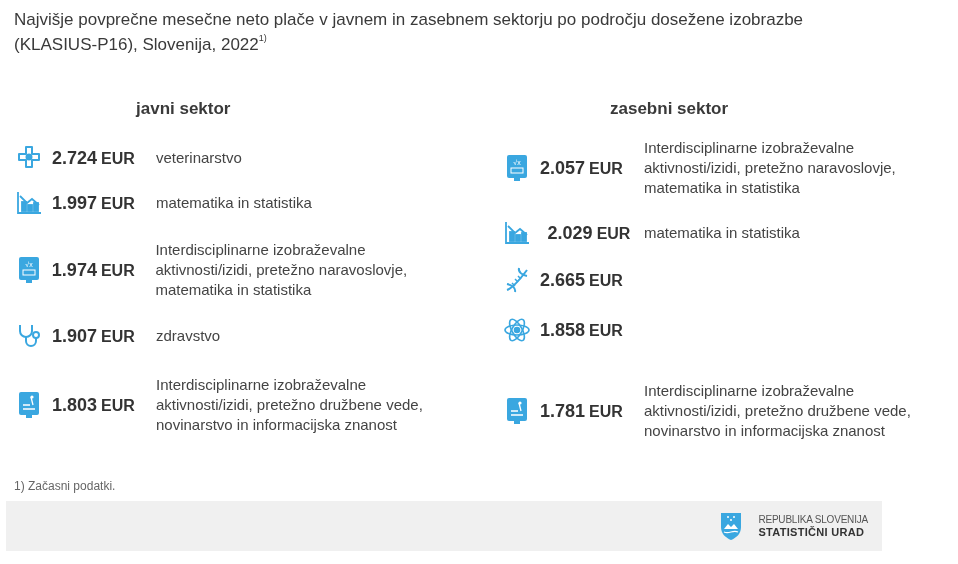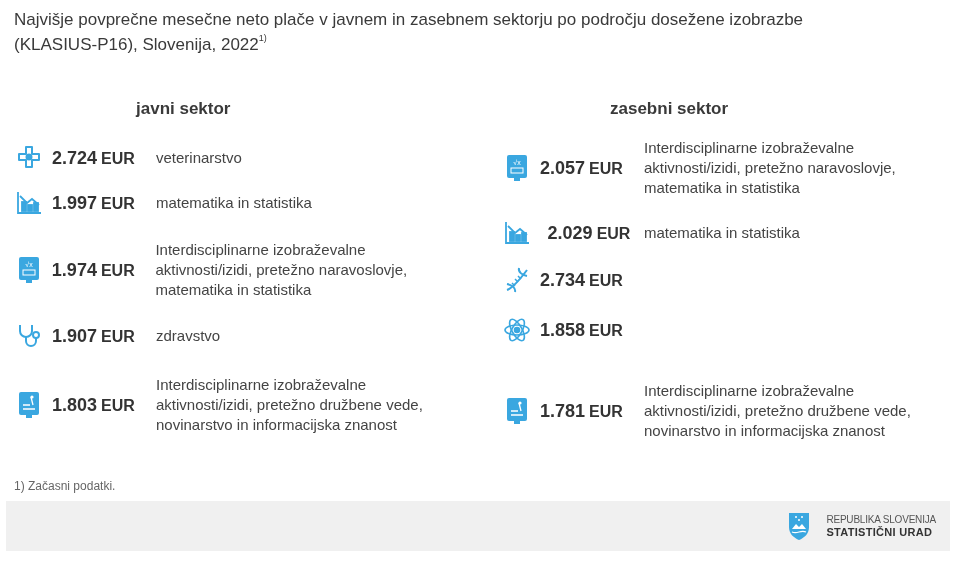--- a/index.html
+++ b/index.html
@@ -9,21 +9,21 @@
            font-size:17px; font-weight:normal; line-height:21px; color:#3a3a3a; }
   .title sup { font-size:9px; position:relative; top:-2px; }
   .col-head { position:absolute; font-size:17px; font-weight:bold; color:#3a3a3a; }
   .row { position:absolute; display:flex; align-items:center; }
   .icon { width:30px; height:30px; display:flex; align-items:center; justify-content:center; }
   .icon svg { display:block; }
   .amt { font-size:18px; font-weight:bold; color:#333; margin-left:8px; white-space:nowrap; width:98px; }
   .amt .cur { font-size:16px; font-weight:bold; margin-left:4px; }
   .desc { font-size:15px; color:#444; line-height:20px; margin-left:6px; }
   .foot { position:absolute; left:14px; top:455px; font-size:12px; color:#666;margin-top:24px; }
-  .band { position:absolute; left:6px; top:501px; width:944px; height:50px; background:#f0f0f0; }
+  .band { position:absolute; left:6px; top:501px; width:876px; height:50px; background:#f0f0f0; }
   .logo { position:absolute; right:14px; top:10px; display:flex; align-items:center; }
   .logo .lt { margin-left:16px; line-height:13px; }
   .logo .l1 { font-size:10px; color:#555; letter-spacing:-0.2px; }
   .logo .l2 { font-size:11px; font-weight:bold; color:#333; letter-spacing:0.3px; }
 </style>
 </head>
 <body>
 
 <div class="title">
   <span>Najvišje povprečne mesečne neto plače v javnem in zasebnem sektorju po področju dosežene izobrazbe</span><br>
@@ -125,21 +125,21 @@
 
 <div class="row" style="left:502px; top:265px;">
   <span class="icon">
     <svg width="28" height="28" viewBox="0 0 28 28" fill="none" stroke="#3aa7e0" stroke-width="2">
       <path d="M4 24c6-2 14-12 20-20"></path>
       <path d="M4 18c5 1 9 4 8 8"></path>
       <path d="M16 2c-1 4 3 7 8 8"></path>
       <path d="M9 17l3 3M12 13l3 3M15 10l3 3" stroke-width="1.5"></path>
     </svg>
   </span>
-  <span class="amt"><span>2.734</span><span class="cur">EUR</span></span>
+  <span class="amt"><span>2.665</span><span class="cur">EUR</span></span>
 </div>
 
 <div class="row" style="left:502px; top:315px; width:450px;">
   <span class="icon">
     <svg width="28" height="28" viewBox="0 0 28 28" fill="none" stroke="#3aa7e0" stroke-width="1.6">
       <ellipse cx="14" cy="14" rx="12" ry="5"></ellipse>
       <ellipse cx="14" cy="14" rx="12" ry="5" transform="rotate(60 14 14)"></ellipse>
       <ellipse cx="14" cy="14" rx="12" ry="5" transform="rotate(-60 14 14)"></ellipse>
       <circle cx="14" cy="14" r="2.5" fill="#3aa7e0"></circle>
     </svg>

